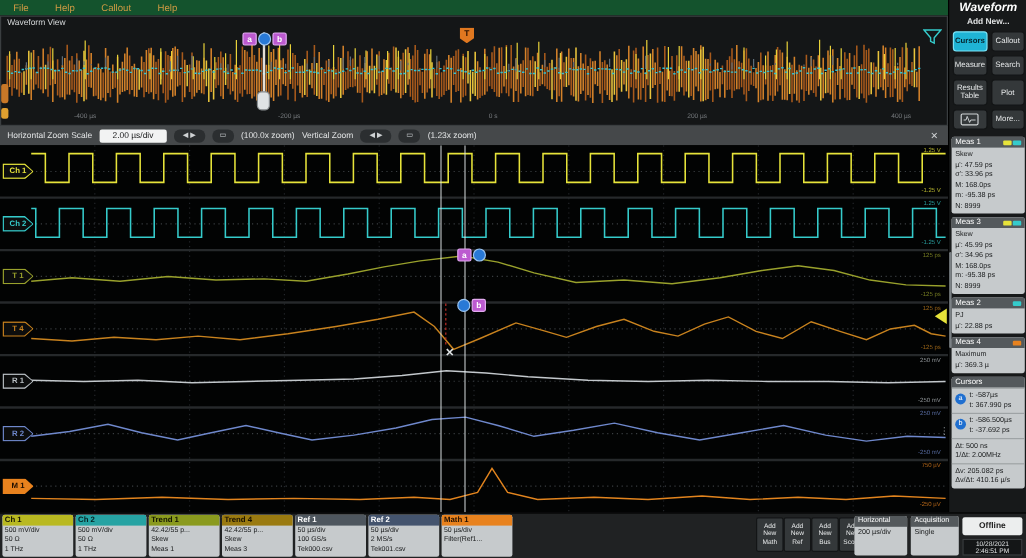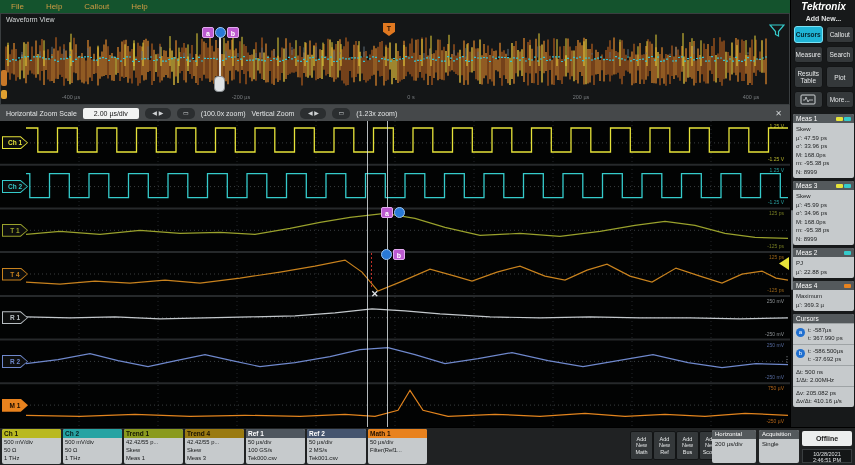--- a/index.html
+++ b/index.html
@@ -892,21 +892,21 @@
         <div class="inner" style="color: rgb(200, 130, 30);">T 4</div>
       </div><div class="chbadge" style="top: 190.214px; background: rgb(184, 190, 194);">
         <div class="inner" style="color: rgb(184, 190, 194);">R 1</div>
       </div><div class="chbadge" style="top: 233.929px; background: rgb(111, 136, 204);">
         <div class="inner" style="color: rgb(111, 136, 204);">R 2</div>
       </div><div class="chbadge" style="top: 277.643px; background: rgb(232, 130, 30);">
         <div class="inner" style="background: rgb(232, 130, 30); color: rgb(28, 13, 0);">M 1</div>
       </div><div class="ro" style="top: 2px; color: rgb(230, 227, 58);">1.25 V</div><div class="ro" style="top: 34.7143px; color: rgb(230, 227, 58);">-1.25 V</div><div class="ro" style="top: 45.7143px; color: rgb(53, 203, 203);">1.25 V</div><div class="ro" style="top: 78.4286px; color: rgb(53, 203, 203);">-1.25 V</div><div class="ro" style="top: 89.4286px; color: rgb(153, 161, 44);">125 ps</div><div class="ro" style="top: 122.143px; color: rgb(153, 161, 44);">-125 ps</div><div class="ro" style="top: 133.143px; color: rgb(200, 130, 30);">125 ps</div><div class="ro" style="top: 165.857px; color: rgb(200, 130, 30);">-125 ps</div><div class="ro" style="top: 176.857px; color: rgb(184, 190, 194);">250 mV</div><div class="ro" style="top: 209.571px; color: rgb(184, 190, 194);">-250 mV</div><div class="ro" style="top: 220.571px; color: rgb(111, 136, 204);">250 mV</div><div class="ro" style="top: 253.286px; color: rgb(111, 136, 204);">-250 mV</div><div class="ro" style="top: 264.286px; color: rgb(232, 130, 30);">750 µV</div><div class="ro" style="top: 297px; color: rgb(232, 130, 30);">-250 µV</div></div>
 
   <div class="sidebar">
-    <div class="logo">Tektronix</div>
+    <div class="logo">Waveform</div>
     <div class="addnew">Add New...</div>
     <div class="btn-grid" id="btngrid">
         <div class="sbtn active">Cursors</div>
         <div class="sbtn">Callout</div>
         <div class="sbtn">Measure</div>
         <div class="sbtn">Search</div>
         <div class="sbtn tall">Results Table</div>
         <div class="sbtn tall">Plot</div>
         <div class="sbtn">
           <svg width="16" height="11" viewBox="0 0 16 11">

